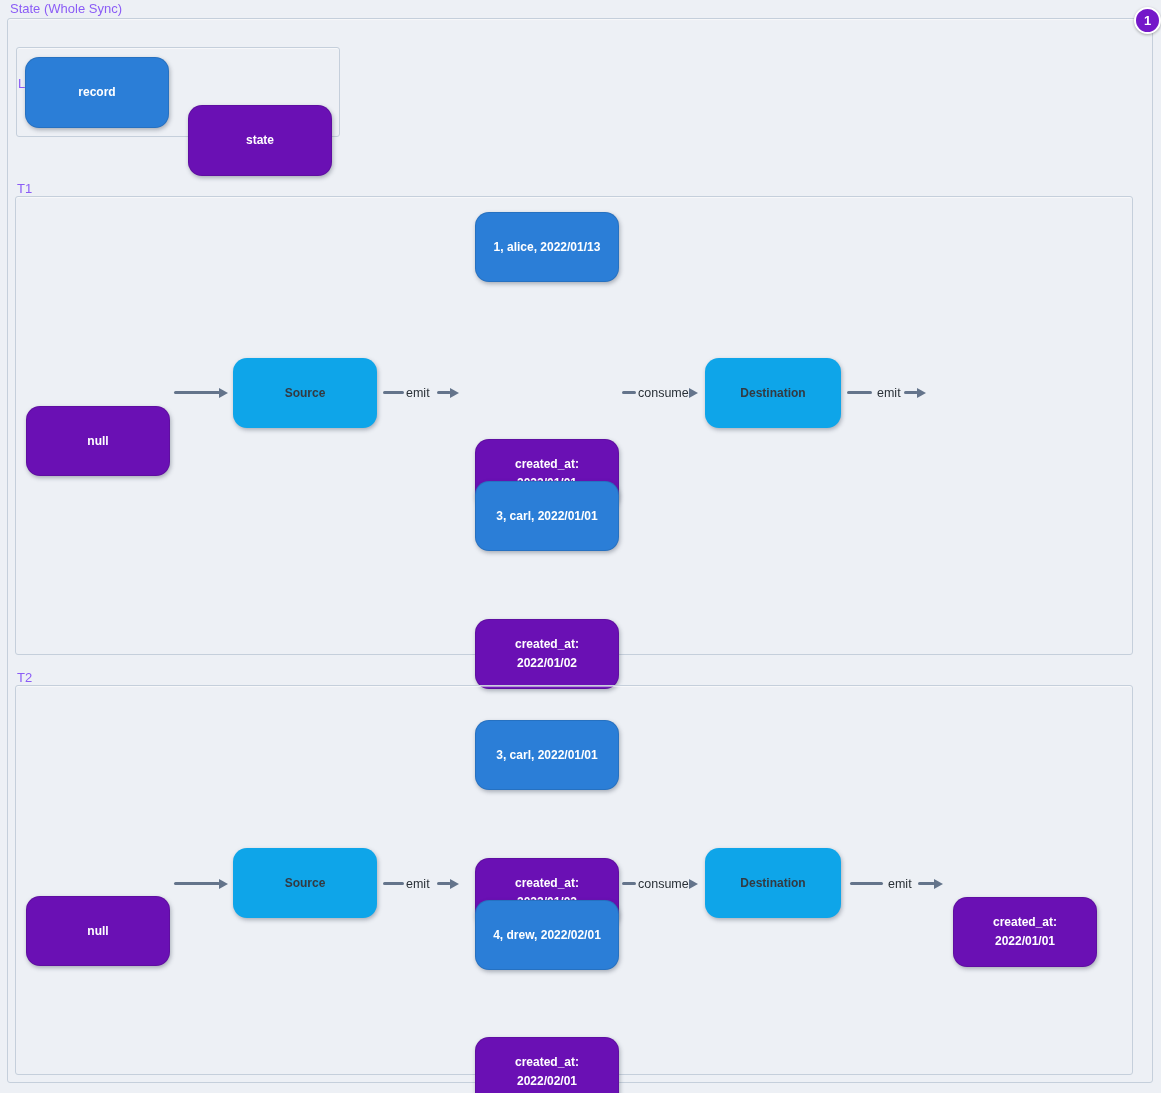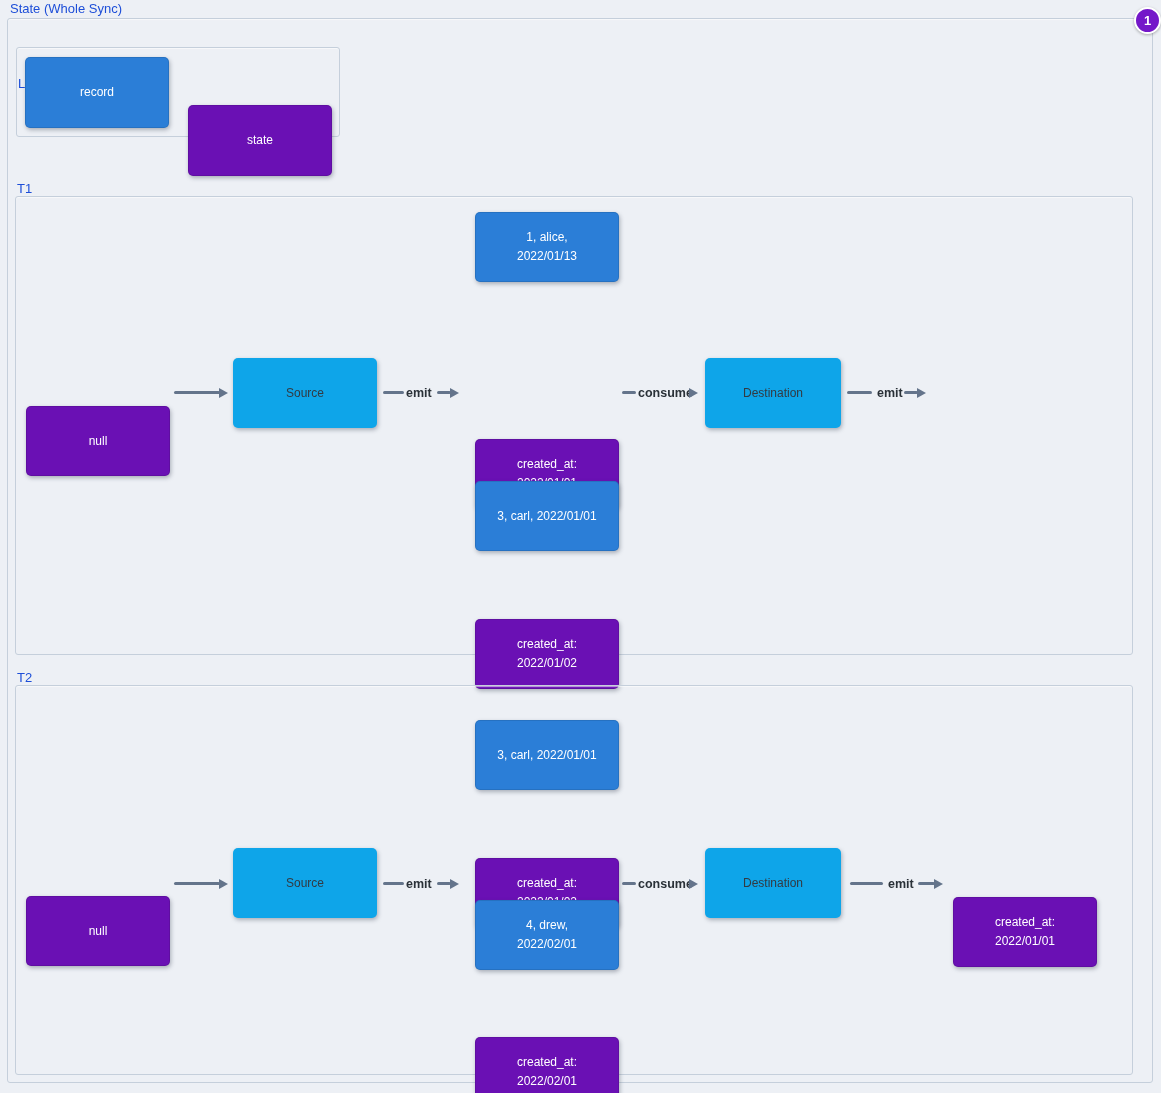--- a/index.html
+++ b/index.html
@@ -14,39 +14,39 @@
   }
   .group-box {
     position: absolute;
     border: 1px solid var(--border, #c5cfdb);
     border-radius: 3px;
     box-shadow: 0 1px 1px rgba(255,255,255,.6) inset;
   }
   .group-label {
     position: absolute;
     font-size: 13px;
-    color: #1d4ed8;
+    color: #8b5cf6;
     line-height: 15px;
     white-space: nowrap;
   }
   .node {
     position: absolute;
     width: 144px;
     height: 70px;
-    border-radius: 5px;
+    border-radius: 14px;
     display: flex;
     align-items: center;
     justify-content: center;
     text-align: center;
     font-size: 12px;
-    font-weight: 400;
+    font-weight: 700;
     color: #ffffff;
     white-space: pre-line;
     line-height: 19px;
-    padding: 4px 20px;
+    padding: 4px 11px;
     box-shadow: 1px 2px 4px rgba(40,50,70,.35);
   }
   .node.record { background: var(--record, #2b7ed7); border: 1px solid rgba(0,0,0,.10); }
   .node.state  { background: var(--state,  #6a10b4); border: 1px solid rgba(0,0,0,.10); margin-top: 48px; }
   .node.plain  { background: #0ea5e9; color: #333a42; }
   .edge-line {
     position: absolute;
     height: 3px;
     background: var(--arrow, #64748b);
     border-radius: 2px;
@@ -54,21 +54,21 @@
   .arrow-head {
     position: absolute;
     width: 0; height: 0;
     border-top: 5px solid transparent;
     border-bottom: 5px solid transparent;
     border-left: 9px solid var(--arrow, #64748b);
   }
   .edge-label {
     position: absolute;
     font-size: 12.5px;
-    font-weight: 700;
+    font-weight: 400;
     color: #2a3138;
     line-height: 16px;
     white-space: nowrap;
   }
   .badge {
     position: absolute;
     left: 1134px; top: 7px;
     width: 27px; height: 27px;
     border-radius: 50%;
     background: var(--badge, #7418c9);

